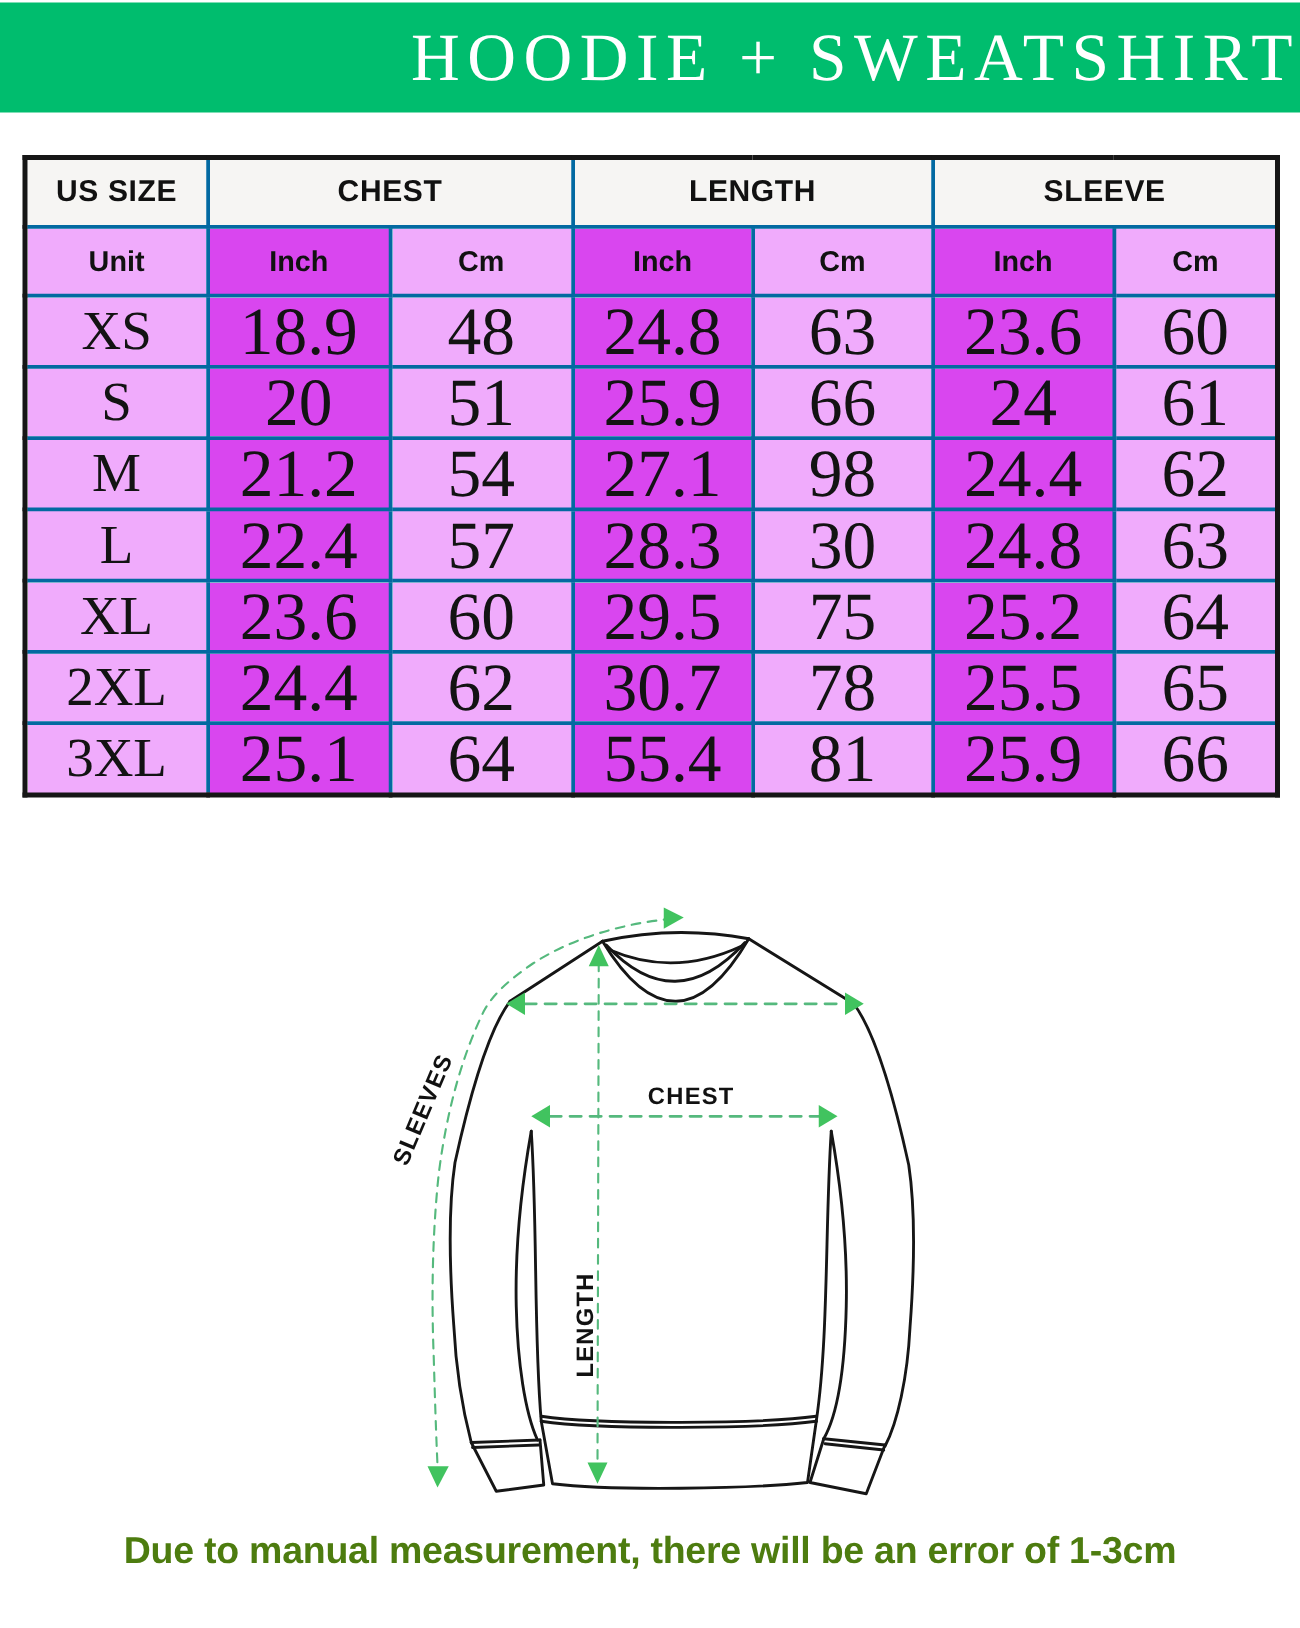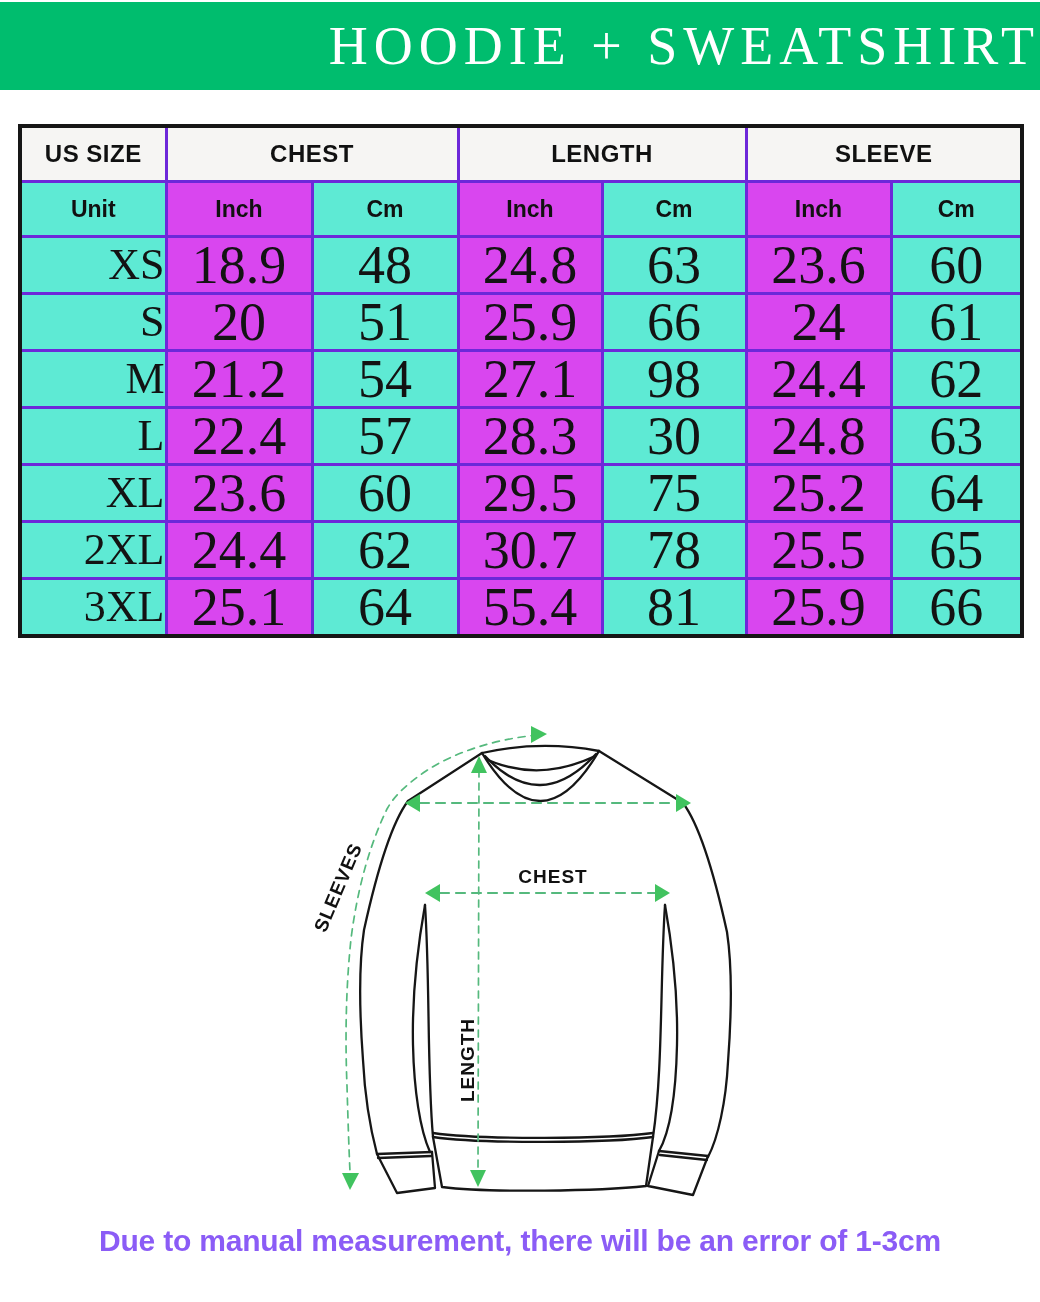--- a/index.html
+++ b/index.html
@@ -19,45 +19,45 @@
     font-size:54px; letter-spacing:6px; color:#ffffff; white-space:nowrap;
   }
 
   
   table.size-table {
     position:absolute; left:18px; top:124px;
     border-collapse:collapse; table-layout:fixed;
     background:#ffffff; border:4px solid #161616;
   }
   .size-table th, .size-table td {
-    border:3px solid #6d28d9; text-align:center; vertical-align:middle;
+    border:3px solid #0369a1; text-align:center; vertical-align:middle;
     padding:0; overflow:hidden;
   }
   .size-table thead tr.group-row th {
     height:52px; font-size:24px; font-weight:bold; letter-spacing:0.5px;
     background:#f6f5f3; color:#111;
   }
   .size-table thead tr.unit-row th {
     height:52px; font-size:23px; font-weight:bold; color:#111;
   }
   .size-table tbody td {
     height:53px; font-family:"Liberation Serif", serif;
     font-size:54px; color:#131313; line-height:1;
   }
-  .size-table tbody td:first-child { font-size:44px;text-align:right; }
-  .size-table .c-odd  { background:#5eead4; }
+  .size-table tbody td:first-child { font-size:44px; }
+  .size-table .c-odd  { background:#f0abfc; }
   .size-table .c-even { background:#d946ef; }
 
   
   .diagram { position:absolute; left:280px; top:690px; width:520px; height:520px; }
 
   
   .note {
     position:absolute; left:0; top:1224px; width:1040px; margin:0;
-    text-align:center; font-size:30px; font-weight:bold; color:#8b5cf6;
+    text-align:center; font-size:30px; font-weight:bold; color:#4d7c0f;
     letter-spacing:-0.2px;
   }
 </style>
 </head>
 <body>
 
 <div class="page">
 
   <header class="banner">
     <h1>HOODIE + SWEATSHIRT</h1>

